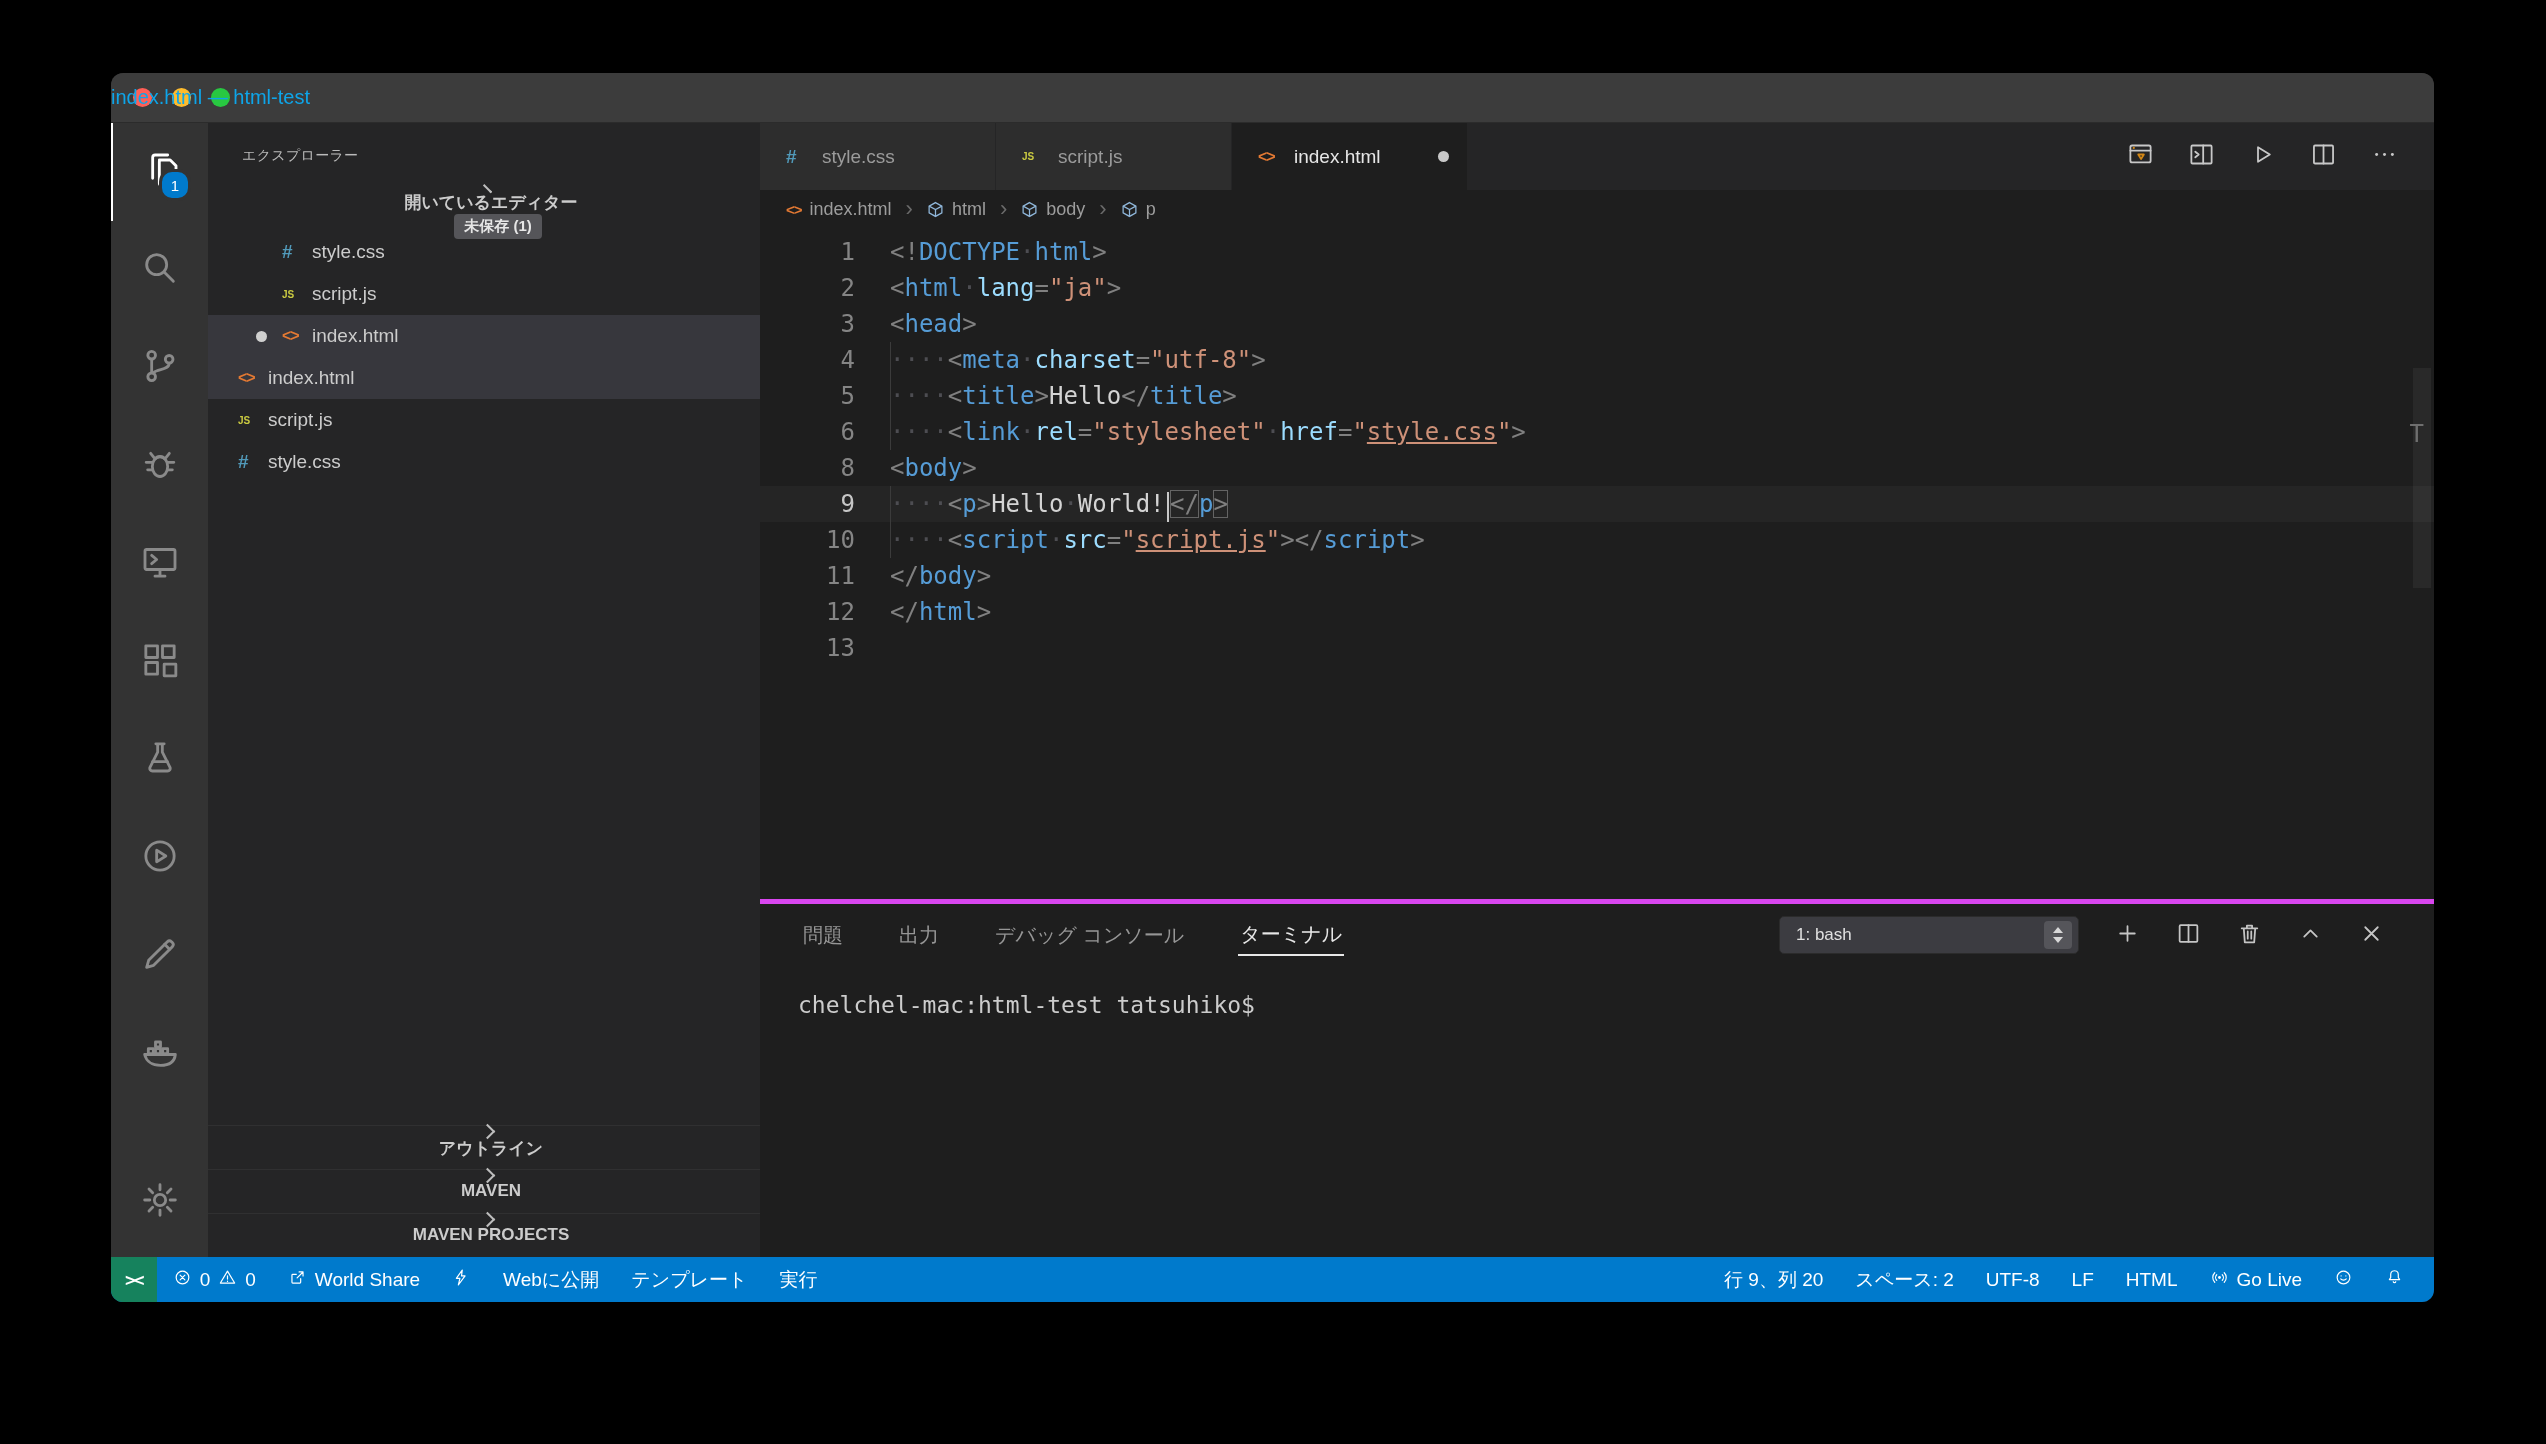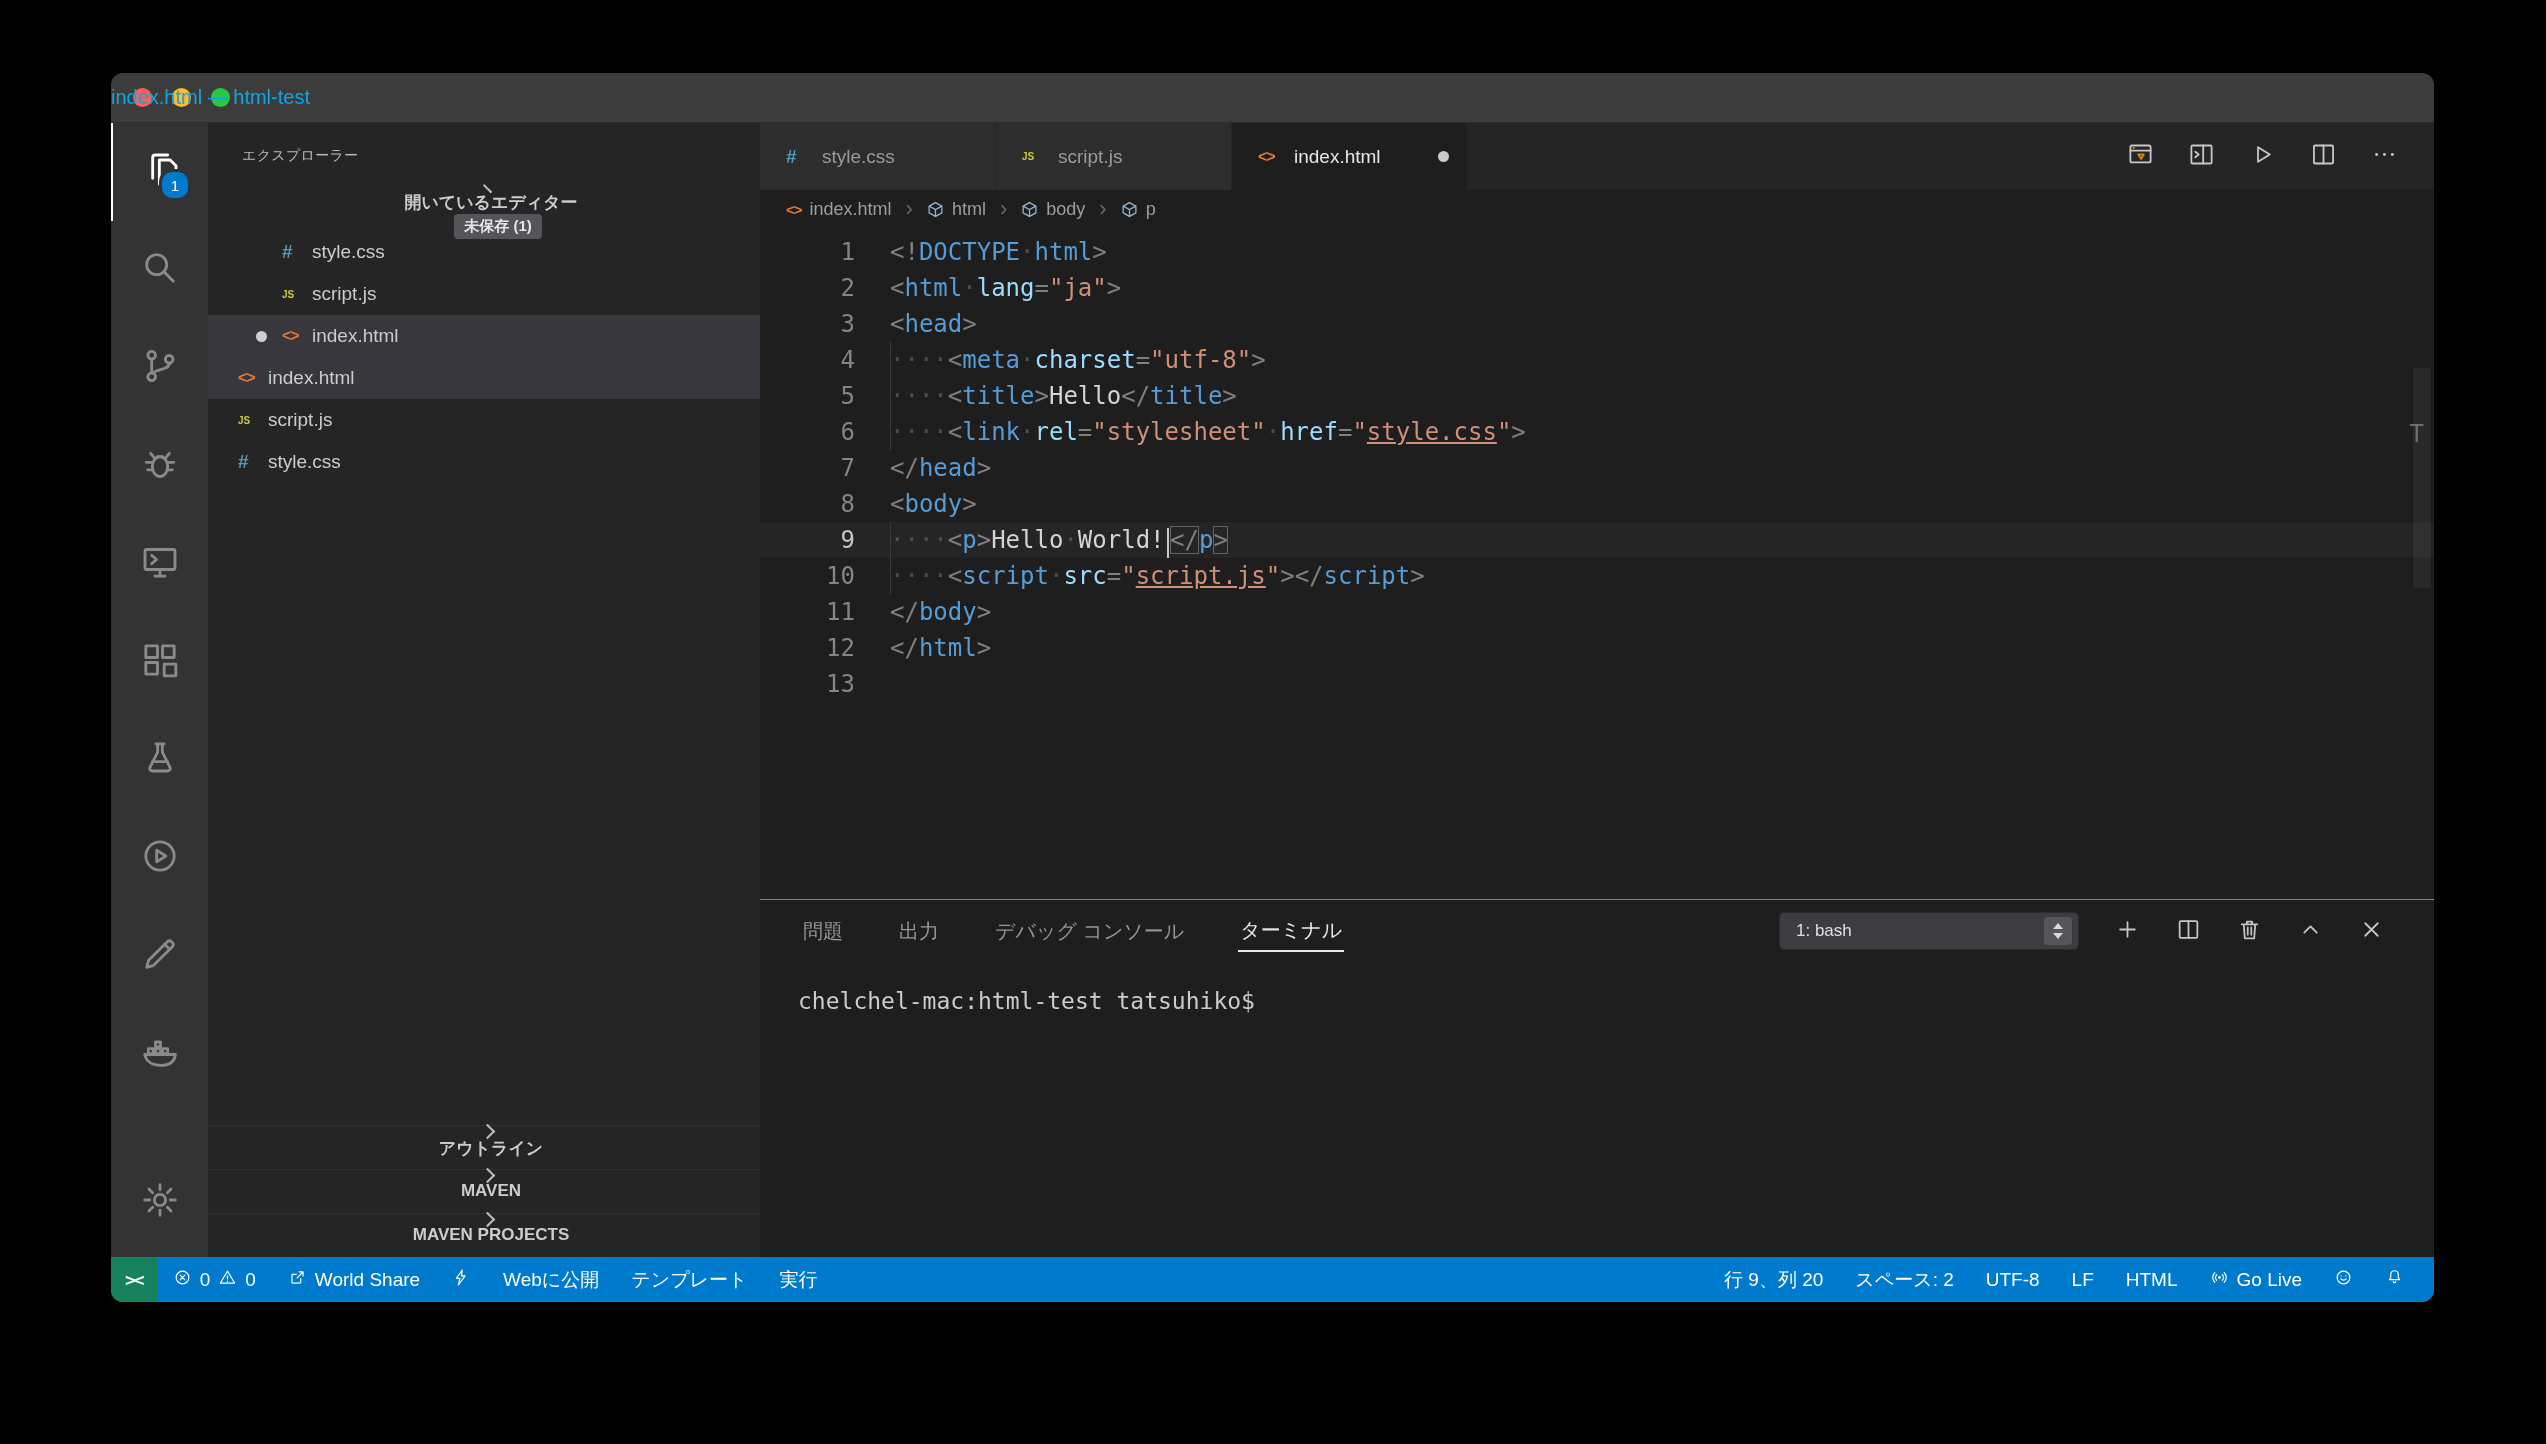--- a/index.html
+++ b/index.html
@@ -69,21 +69,21 @@
   .gutter{display:inline-block;width:95px;padding-right:35px;box-sizing:content-box;text-align:right;color:#858585;}
   .line.cur .gutter{color:#c6c6c6;}
   .tk.pu{color:#808080}.tk.tg{color:#569cd6}.tk.at{color:#9cdcfe}.tk.st{color:#ce9178}
   .tk.tx{color:#d4d4d4}.tk.lk{color:#ce9178;text-decoration:underline}.tk.ws{color:#4d4d52}
   .tk.bm{outline:1px solid #646464;outline-offset:-1px;}
   .cursor{display:inline-block;width:2.5px;height:30px;background:#c8c8c8;vertical-align:text-bottom;margin:0 1px -4px 2px;}
   .minimap{position:absolute;right:0;top:0;bottom:0;width:34px;}
   .mm-t{position:absolute;right:10px;top:192px;color:#6f6f6f;font-size:24px;}
   .mm-thumb{position:absolute;right:3px;top:140px;width:18px;height:220px;background:rgba(255,255,255,0.05);}
   
-  .panel{height:358px;flex:none;border-top:1px solid #d946ef;box-sizing:border-box;display:flex;flex-direction:column;}
+  .panel{height:358px;flex:none;border-top:5px solid #d946ef;box-sizing:border-box;display:flex;flex-direction:column;}
   .panel-header{height:62px;flex:none;display:flex;align-items:center;padding-left:41px;gap:52px;}
   .ptab{font-size:20px;color:#969696;cursor:pointer;padding:6px 2px;}
   .ptab.active{color:#e7e7e7;border-bottom:2px solid #e7e7e7;}
   .panel-actions{margin-left:auto;display:flex;align-items:center;gap:36px;padding-right:50px;}
   .panel-actions svg{width:25px;height:25px;stroke:#c5c5c5;fill:none;stroke-width:1.7;stroke-linecap:round;stroke-linejoin:round;cursor:pointer;}
   .shell-select{width:300px;height:38px;background:#3c3c41;border:1px solid #2b2b2b;border-radius:5px;display:flex;align-items:center;
                 justify-content:space-between;padding:0 6px 0 16px;box-sizing:border-box;color:#e0e0e0;font-size:17px;cursor:pointer;}
   .stepper{width:28px;height:28px;background:#55555a;border-radius:4px;display:flex;flex-direction:column;align-items:center;justify-content:center;gap:4px;}
   .tri-up{width:0;height:0;border-left:5px solid transparent;border-right:5px solid transparent;border-bottom:6px solid #d8d8d8;}
   .tri-down{width:0;height:0;border-left:5px solid transparent;border-right:5px solid transparent;border-top:6px solid #d8d8d8;}
@@ -323,21 +323,20 @@
         </div>
 
         <div class="code-area">
           <div class="code-lines" id="code-lines">
               <div class="line"><span class="gutter">1</span><span class="ltext"><span class="tk pu">&lt;!</span><span class="tk tg">DOCTYPE</span><span class="tk ws">·</span><span class="tk tg">html</span><span class="tk pu">&gt;</span></span></div>
               <div class="line"><span class="gutter">2</span><span class="ltext"><span class="tk pu">&lt;</span><span class="tk tg">html</span><span class="tk ws">·</span><span class="tk at">lang</span><span class="tk pu">=</span><span class="tk st">"ja"</span><span class="tk pu">&gt;</span></span></div>
               <div class="line"><span class="gutter">3</span><span class="ltext"><span class="tk pu">&lt;</span><span class="tk tg">head</span><span class="tk pu">&gt;</span></span></div>
               <div class="line ind"><span class="gutter">4</span><span class="ltext"><span class="tk ws">····</span><span class="tk pu">&lt;</span><span class="tk tg">meta</span><span class="tk ws">·</span><span class="tk at">charset</span><span class="tk pu">=</span><span class="tk st">"utf-8"</span><span class="tk pu">&gt;</span></span></div>
               <div class="line ind"><span class="gutter">5</span><span class="ltext"><span class="tk ws">····</span><span class="tk pu">&lt;</span><span class="tk tg">title</span><span class="tk pu">&gt;</span><span class="tk tx">Hello</span><span class="tk pu">&lt;/</span><span class="tk tg">title</span><span class="tk pu">&gt;</span></span></div>
               <div class="line ind"><span class="gutter">6</span><span class="ltext"><span class="tk ws">····</span><span class="tk pu">&lt;</span><span class="tk tg">link</span><span class="tk ws">·</span><span class="tk at">rel</span><span class="tk pu">=</span><span class="tk st">"stylesheet"</span><span class="tk ws">·</span><span class="tk at">href</span><span class="tk pu">=</span><span class="tk st">"</span><span class="tk lk">style.css</span><span class="tk st">"</span><span class="tk pu">&gt;</span></span></div>
-              <div class="line"><span class="gutter">7</span><span class="ltext"><span class="tk pu">&lt;/</span><span class="tk tg">head</span><span class="tk pu">&gt;</span></span></div>
               <div class="line"><span class="gutter">8</span><span class="ltext"><span class="tk pu">&lt;</span><span class="tk tg">body</span><span class="tk pu">&gt;</span></span></div>
               <div class="line ind cur"><span class="gutter">9</span><span class="ltext"><span class="tk ws">····</span><span class="tk pu">&lt;</span><span class="tk tg">p</span><span class="tk pu">&gt;</span><span class="tk tx">Hello</span><span class="tk ws">·</span><span class="tk tx">World!</span><span class="cursor"></span><span class="tk pu bm">&lt;/</span><span class="tk tg">p</span><span class="tk pu bm">&gt;</span></span></div>
               <div class="line ind"><span class="gutter">10</span><span class="ltext"><span class="tk ws">····</span><span class="tk pu">&lt;</span><span class="tk tg">script</span><span class="tk ws">·</span><span class="tk at">src</span><span class="tk pu">=</span><span class="tk st">"</span><span class="tk lk">script.js</span><span class="tk st">"</span><span class="tk pu">&gt;</span><span class="tk pu">&lt;/</span><span class="tk tg">script</span><span class="tk pu">&gt;</span></span></div>
               <div class="line"><span class="gutter">11</span><span class="ltext"><span class="tk pu">&lt;/</span><span class="tk tg">body</span><span class="tk pu">&gt;</span></span></div>
               <div class="line"><span class="gutter">12</span><span class="ltext"><span class="tk pu">&lt;/</span><span class="tk tg">html</span><span class="tk pu">&gt;</span></span></div>
               <div class="line"><span class="gutter">13</span><span class="ltext"></span></div>
             </div>
           <div class="minimap">
             <div class="mm-thumb"></div>
             <span class="mm-t">T</span>

